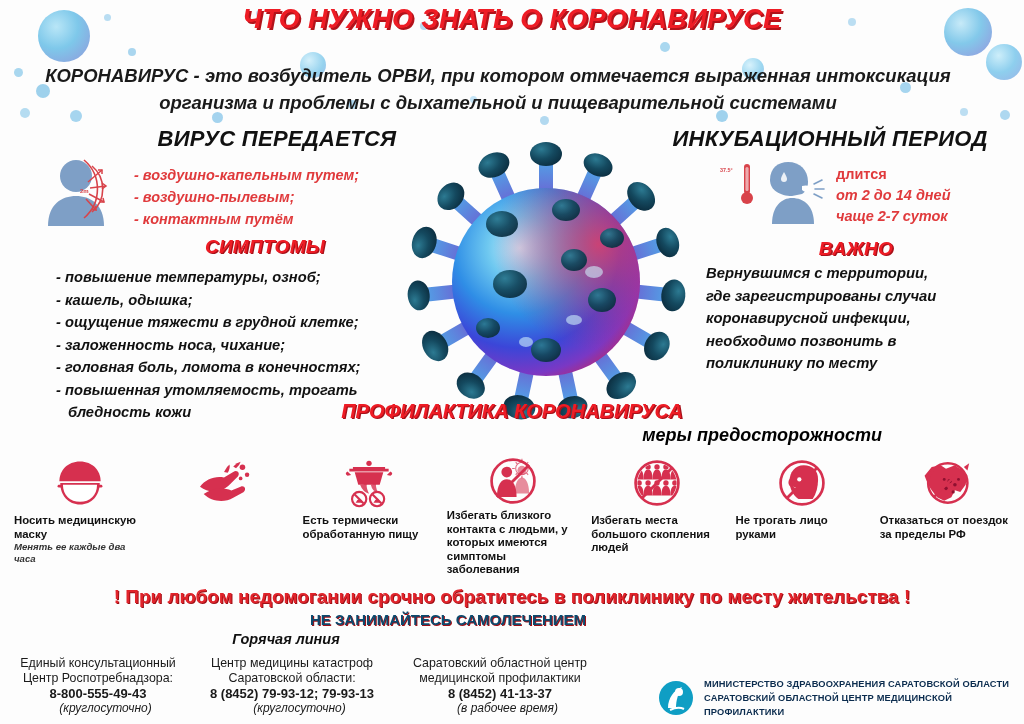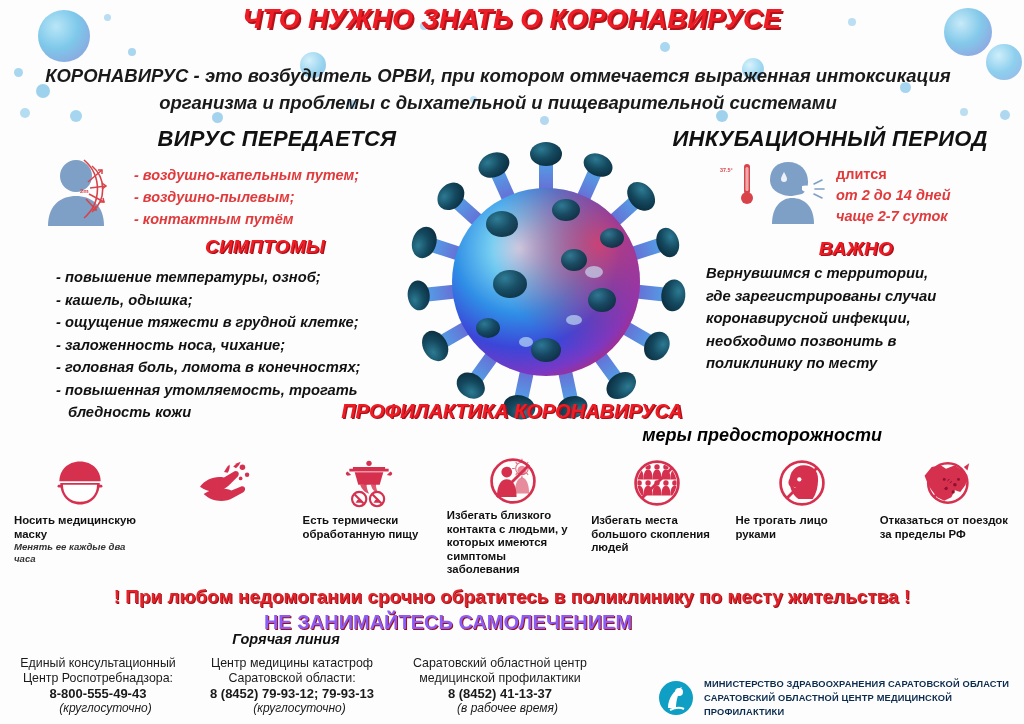--- a/index.html
+++ b/index.html
@@ -121,21 +121,21 @@
   }
 
   
   #banner-line1 {
     position: absolute; left: 0; top: 586px; width: 1024px; text-align: center;
     font-size: 19px; font-weight: bold; color: #e1242b;
     text-shadow: 1px 1px 0 #9e0f16; z-index: 5;
   }
   #banner-line2 {
     position: absolute; left: 0; top: 611px; width: 896px; text-align: center;
-    font-size: 20px; font-weight: bold; color: #8b5cf6;
+    font-size: 15px; font-weight: bold; color: #0c4a6e;
     text-shadow: 1px 1px 0 #9e0f16; z-index: 5;
   }
 
   
   #hotline-head {
     position: absolute; left: 196px; top: 631px; width: 180px; text-align: center;
     font-size: 14.5px; font-weight: bold; font-style: italic; color: #111; z-index: 5;
   }
   .contact {
     position: absolute; text-align: center; z-index: 5;

